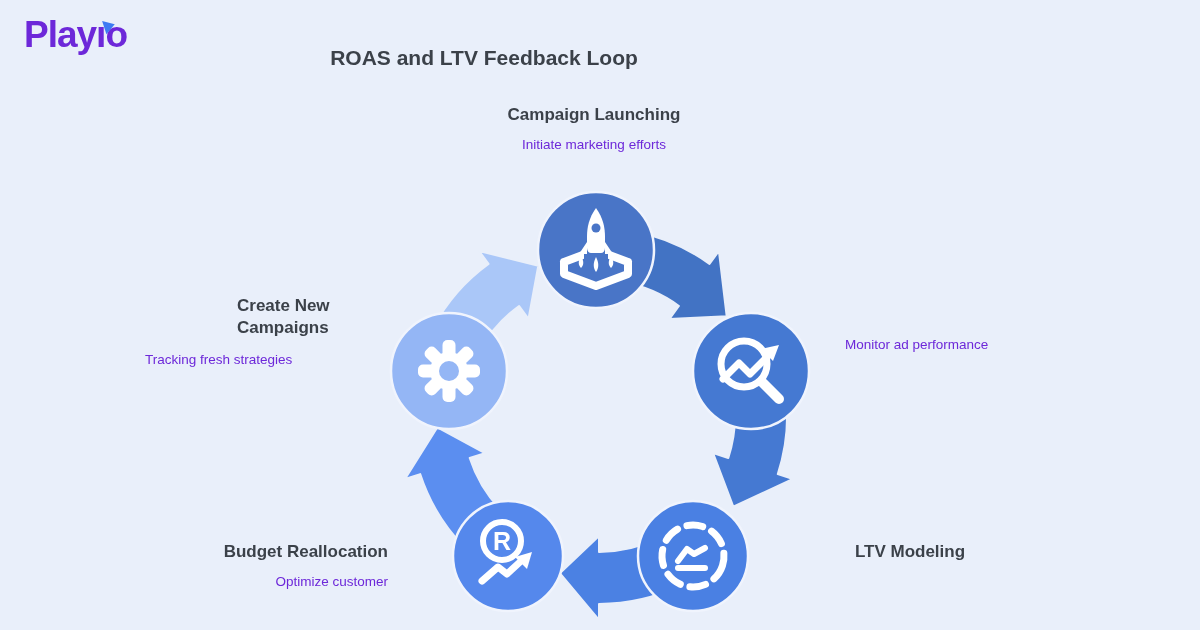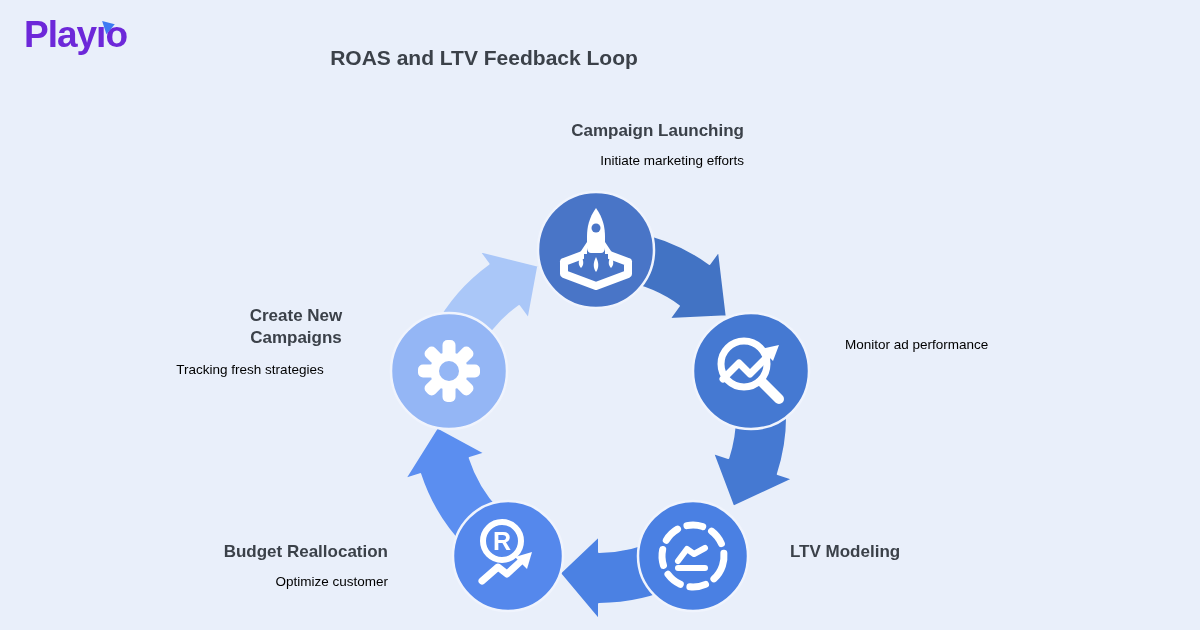--- a/index.html
+++ b/index.html
@@ -18,26 +18,26 @@
     border-left:11px solid #3D7BF3;border-top:7px solid transparent;border-bottom:7px solid transparent;
     transform:rotate(-18deg);
   }
   .page-title{
     position:absolute;left:0;top:46px;width:968px;text-align:center;
     font-size:21px;font-weight:bold;color:#3B4149;
   }
   .diagram-svg{position:absolute;left:0;top:0;}
   .node-label{position:absolute;}
   .node-label .t{font-size:17px;font-weight:bold;color:#3B4149;line-height:21.5px;}
-  .node-label .s{font-size:13.5px;color:#000000;margin-top:10px;line-height:17px;}
-  .lbl-campaign{left:444px;top:120px;width:300px;text-align:right;}
+  .node-label .s{font-size:13.5px;color:#6d28d9;margin-top:10px;line-height:17px;}
+  .lbl-campaign{left:444px;top:104px;width:300px;text-align:center;}
   .lbl-roas{left:845px;top:326px;width:240px;text-align:left;}
-  .lbl-ltv{left:790px;top:541px;width:240px;text-align:left;}
+  .lbl-ltv{left:790px;top:541px;width:240px;text-align:center;}
   .lbl-budget{right:812px;top:541px;width:260px;text-align:right;}
-  .lbl-create{right:845px;top:305px;width:210px;text-align:center;}
+  .lbl-create{right:845px;top:295px;width:210px;text-align:left;}
   .lbl-create .t{max-width:118px;margin-left:auto;}
   .lbl-create .s{margin-top:13px;}
 </style>
 </head>
 <body>
 
 <div class="logo">
   <span>Playıo</span>
   <span class="play-tri"></span>
 </div>

